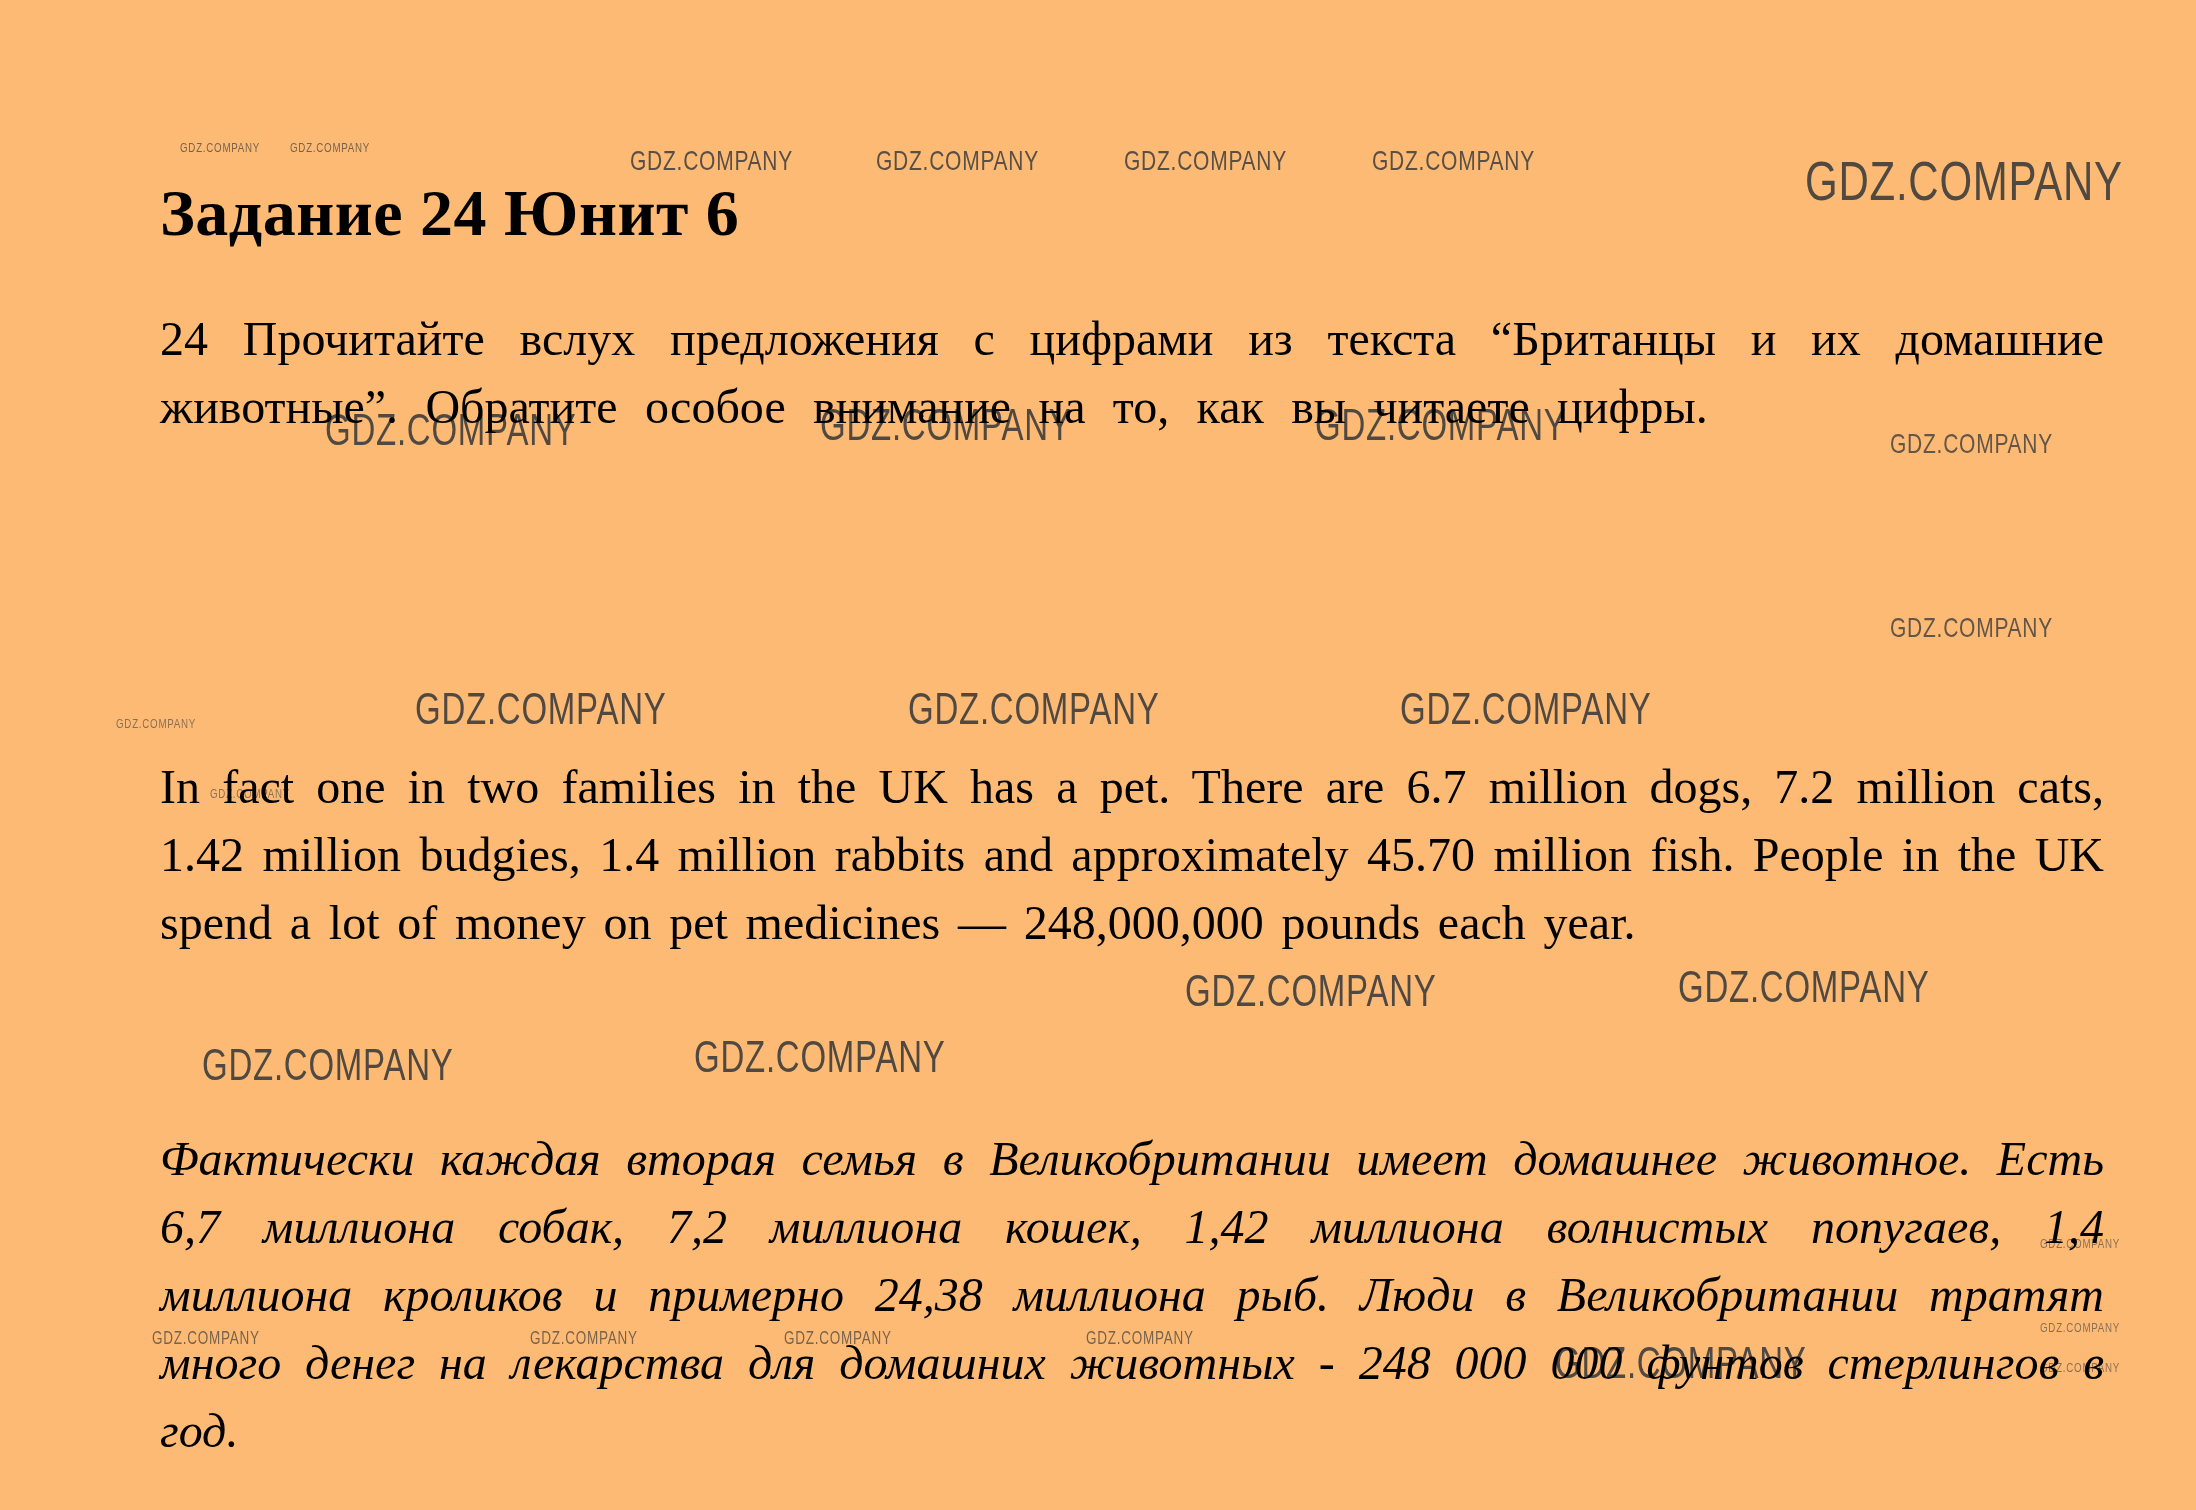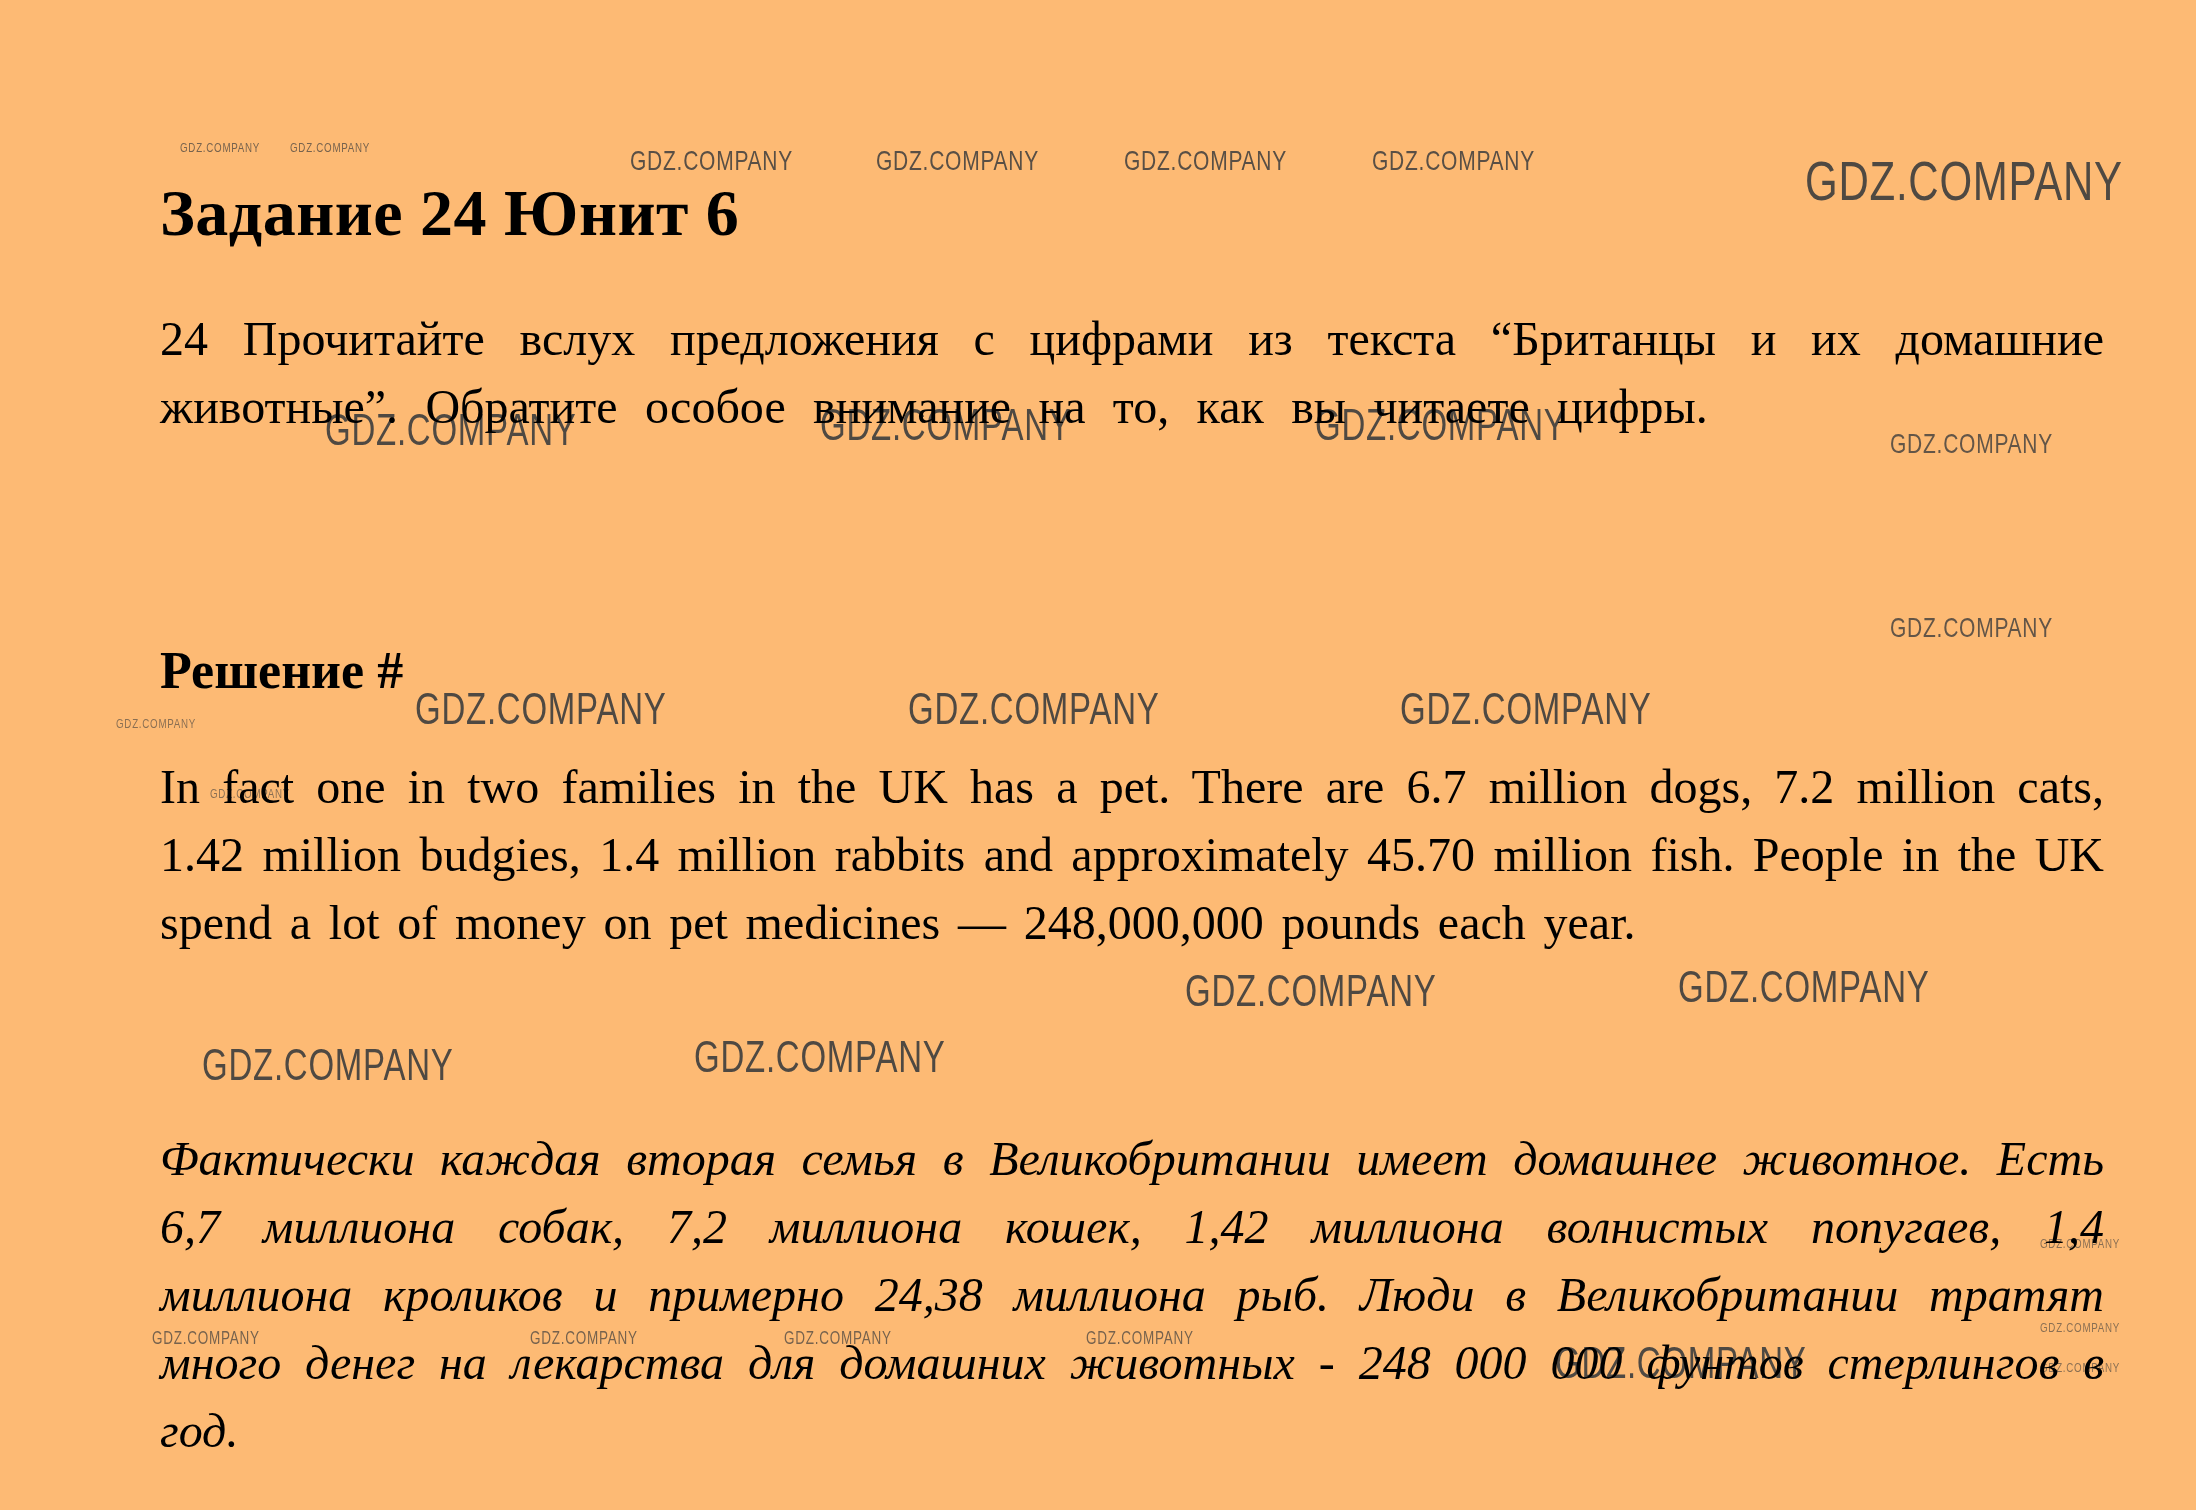--- a/index.html
+++ b/index.html
@@ -110,21 +110,20 @@
       <span class="wm" style="left: 2040px; top: 1320px; font-size: 13px; color: rgb(61, 61, 61); opacity: 0.6;">GDZ.COMPANY</span>
       <span class="wm" style="left: 2040px; top: 1360px; font-size: 13px; color: rgb(61, 61, 61); opacity: 0.6;">GDZ.COMPANY</span>
     </div>
 
   <div class="text-layer">
 
     <h1 class="title">Задание 24 Юнит 6</h1>
 
     <p class="para task">24 Прочитайте вслух предложения с цифрами из текста “Британцы и их домашние животные”. Обратите особое внимание на то, как вы читаете цифры.</p>
 
-    <h2 class="heading">Решение #</h2>
 
     <p class="para para-en">In fact one in two families in the UK has a pet. There are 6.7 million dogs, 7.2 million cats, 1.42 million budgies, 1.4 million rabbits and approximately 45.70 million fish. People in the UK spend a lot of money on pet medicines — 248,000,000 pounds each year.</p>
 
     <p class="para para-ru">Фактически каждая вторая семья в Великобритании имеет домашнее животное. Есть 6,7 миллиона собак, 7,2 миллиона кошек, 1,42 миллиона волнистых попугаев, 1,4 миллиона кроликов и примерно 24,38 миллиона рыб. Люди в Великобритании тратят много денег на лекарства для домашних животных - 248 000 000 фунтов стерлингов в год.</p>
 
   </div>
 
 </div>
 
 </body></html>

